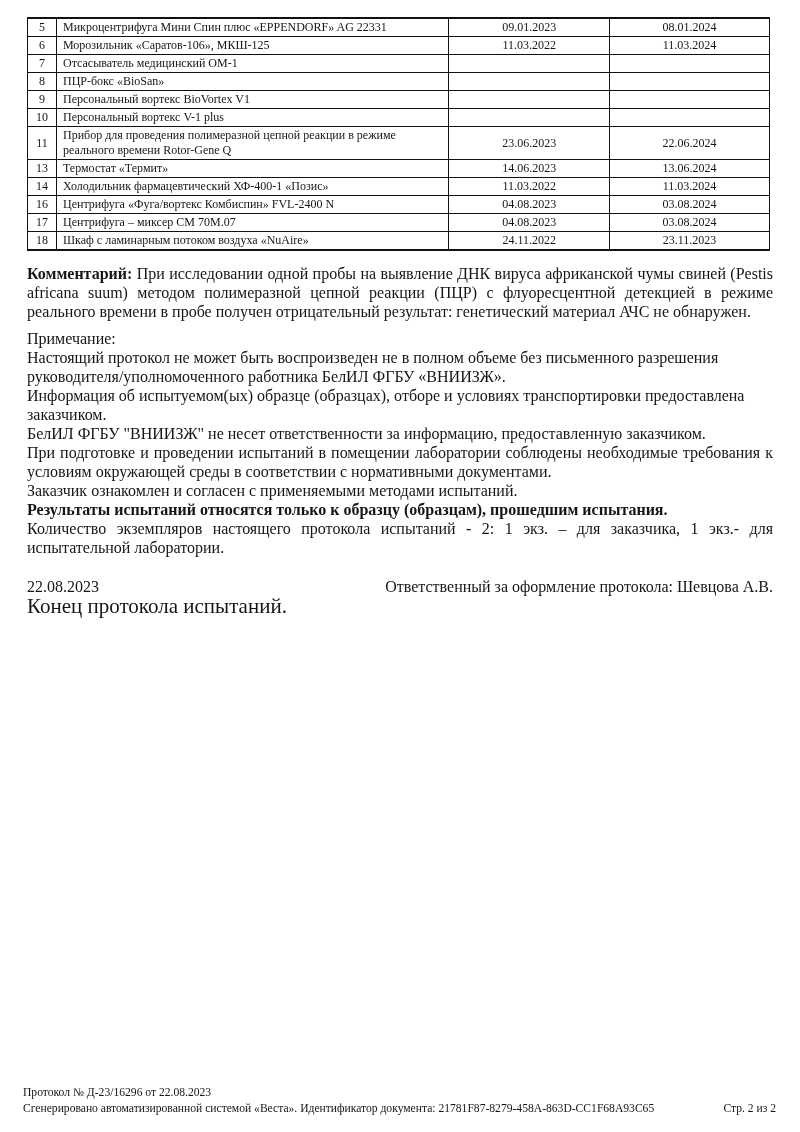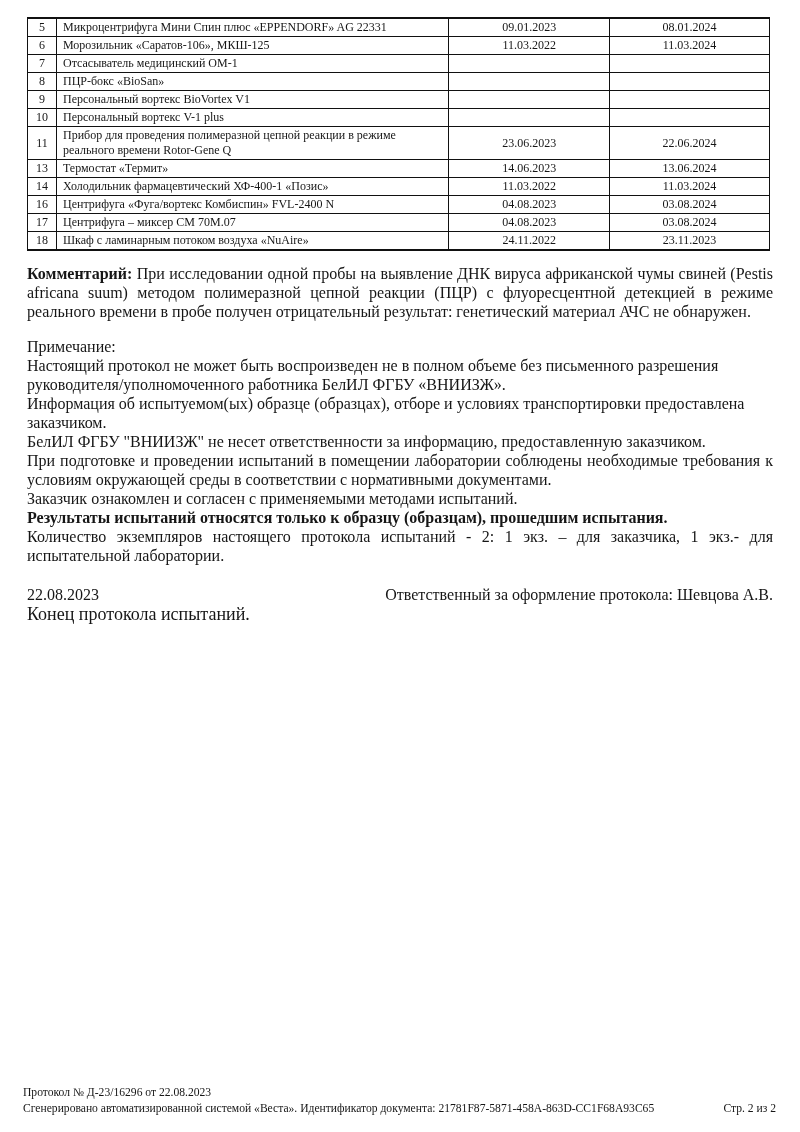--- a/index.html
+++ b/index.html
@@ -37,32 +37,32 @@
   td.cell-num  { text-align: center; padding: 1px 2px; }
   td.cell-name { text-align: left; }
   td.cell-date { text-align: center; }
   
   .bodytext { font-size: 16px; line-height: 19px; }
   .comment-para {
     margin-top: 13px;
     text-align: justify;
   }
   .bold { font-weight: bold; }
-  .notes-block { margin-top: 16px; }
+  .notes-block { margin-top: 8px; }
   .note-line { text-align: left; }
   .note-line.justify { text-align: justify; }
   .note-line.bold { font-weight: bold; }
   
   .signoff-row {
     margin-top: 20px;
     display: flex;
     justify-content: space-between;
     align-items: baseline;
   }
-  .end-line { margin-top: 1px; font-size: 18px; }
+  .end-line { margin-top: 1px; font-size: 21px; }
   
   .footer {
     position: absolute;
     left: 23px;
     right: 24px;
     bottom: 15px;
     font-size: 11.6px;
     line-height: 16px;
   }
   .footer-row2 {
@@ -177,17 +177,17 @@
       <span>22.08.2023</span>
       <span>Ответственный за оформление протокола: Шевцова А.В.</span>
     </div>
     <div class="bodytext end-line">Конец протокола испытаний.</div>
 
   </div>
 
   <div class="footer">
     <div>Протокол № Д-23/16296 от 22.08.2023</div>
     <div class="footer-row2">
-      <span>Сгенерировано автоматизированной системой «Веста». Идентификатор документа: 21781F87-5871-458A-863D-CC1F68A93C65</span>
+      <span>Сгенерировано автоматизированной системой «Веста». Идентификатор документа: 21781F87-8279-458A-863D-CC1F68A93C65</span>
       <span>Стр. 2 из 2</span>
     </div>
   </div>
 </div>
 
 </body></html>

